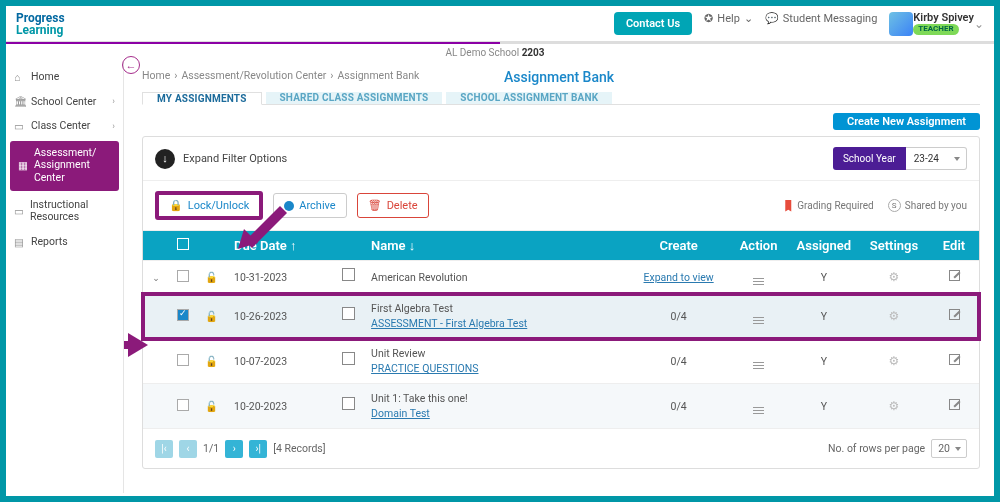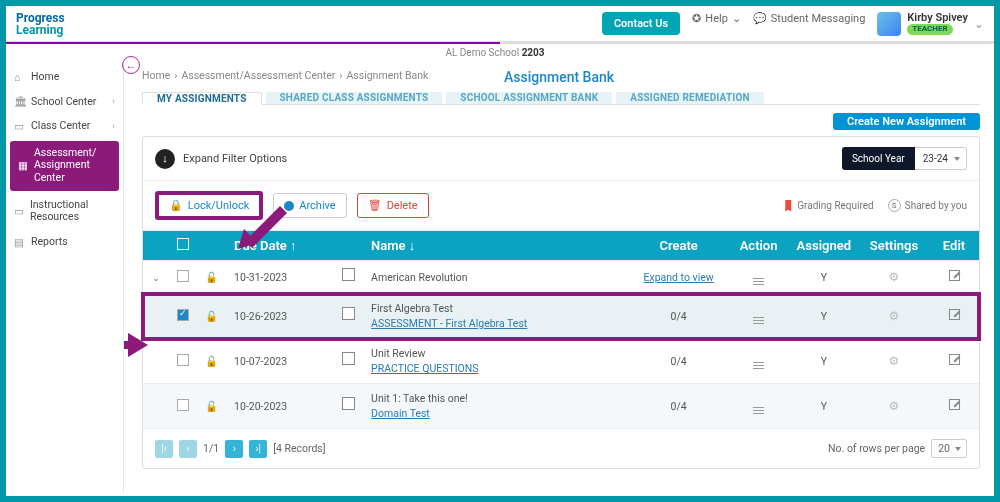--- a/index.html
+++ b/index.html
@@ -6,21 +6,21 @@
   body { font-family: -apple-system, BlinkMacSystemFont, "Segoe UI", Roboto, sans-serif; font-size: 12px; color: #333; background: #fff; width: 1000px; height: 502px; overflow: hidden; border: 6px solid #0097a7; position: relative; }
 
   
   .topbar { height: 36px; display: flex; align-items: center; padding: 0 10px; border-bottom: 1px solid #ddd; }
   .logo { display: flex; flex-direction: column; line-height: 1; font-weight: 700; font-size: 12px; }
   .logo .l1 { color: #0369a1; }
   .logo .l2 { color: #0097a7; }
   .topbar-right { margin-left: auto; display: flex; align-items: flex-start; gap: 12px; }
   .btn-contact { background: #00a5b5; color: #fff; padding: 5px 12px; border-radius: 4px; font-size: 11px; font-weight: 600; cursor: pointer; }
   .help-link, .msg-link { color: #666; font-size: 11px; display: flex; align-items: center; gap: 4px; cursor: pointer; }
-  .user-block { display: flex; align-items: center; gap: 6px; }
+  .user-block { display: flex; align-items: center; }
   .avatar { width: 24px; height: 24px; border-radius: 4px; background: linear-gradient(135deg,#6ec1e4,#3b82f6); }
   .user-meta { display: flex; flex-direction: column; line-height: 1.1; }
   .user-name { font-size: 11px; font-weight: 600; color: #333; }
   .badge-teacher { font-size: 8px; background: #7ed957; color: #064; padding: 1px 5px; border-radius: 6px; font-weight: 700; width: max-content; }
   .thinline { height: 2px; background: linear-gradient(to right,#8b00a5 0 50%,#ddd 50% 100%); }
   .schoolbar { text-align: center; font-size: 10px; color: #888; padding: 3px 10px 3px 0; }
   .schoolbar b { color: #333; }
   .back-circle { position: absolute; left: 116px; top: 50px; width: 18px; height: 18px; border: 1.5px solid #a62d8c; border-radius: 50%; display: flex; align-items: center; justify-content: center; color: #a62d8c; font-size: 11px; cursor: pointer; }
 
   
@@ -42,22 +42,22 @@
   .tab.active { background: #fff; color: #1c6b9b; border: 1px solid #e0e0e0; border-bottom: 1px solid #fff; margin-bottom: -1px; }
 
   .actions-row { display: flex; align-items: center; margin-top: 8px; }
   .btn-create { margin-left: auto; background: #0094d4; color: #fff; font-size: 11px; font-weight: 600; padding: 2px 14px; border-radius: 3px; cursor: pointer; }
 
   .panel { border: 1px solid #ddd; border-radius: 3px; margin-top: 6px; background: #fff; }
   .filter-row { display: flex; align-items: center; padding: 10px 12px; border-bottom: 1px solid #eee; }
   .expand-btn { display: flex; align-items: center; gap: 8px; cursor: pointer; font-size: 11px; color: #444; }
   .circle-down { width: 20px; height: 20px; background: #222; border-radius: 50%; display: flex; align-items: center; justify-content: center; color: #fff; font-size: 11px; }
   .sy-group { margin-left: auto; display: flex; }
-  .sy-label { background: #0f172a; color: #fff; font-size: 10px; padding: 6px 10px; border-radius: 3px 0 0 3px; }
-  .sy-select { border: 1px solid #ccc; border-left: none; font-size: 10px; padding: 5px 18px 5px 8px; border-radius: 0 3px 3px 0; background: #fff; position: relative; text-align: center; }
+  .sy-label { background: #4c1d95; color: #fff; font-size: 10px; padding: 6px 10px; border-radius: 3px 0 0 3px; }
+  .sy-select { border: 1px solid #ccc; border-left: none; font-size: 10px; padding: 5px 27px 5px 8px; border-radius: 0 3px 3px 0; background: #fff; position: relative; text-align: center; }
   .sy-select::after { content: ""; position: absolute; right: 6px; top: 50%; width: 0; height: 0; border-left: 3px solid transparent; border-right: 3px solid transparent; border-top: 4px solid #888; transform: translateY(-50%); }
 
   .bulk-row { display: flex; align-items: center; padding: 10px 12px; gap: 10px; border-bottom: 1px solid #eee; }
   .btn-outline { border: 1px solid #ccc; background: #fff; font-size: 11px; padding: 5px 10px; border-radius: 3px; display: flex; align-items: center; gap: 5px; cursor: pointer; }
   .btn-outline.lock { color: #1a87c9; border: 4px solid #8b1a7a; padding: 4px 10px; }
   .btn-outline.archive { color: #1a87c9; }
   .btn-outline.delete { color: #d9453a; border-color: #d9453a; }
   .legend { margin-left: auto; display: flex; gap: 14px; font-size: 10px; color: #777; align-items: center; }
   .lg-red { width: 10px; height: 12px; background: #e74c3c; clip-path: polygon(20% 0,80% 0,80% 100%,50% 85%,20% 100%); display: inline-block; }
   .lg-s { width: 13px; height: 13px; border: 1px solid #aaa; border-radius: 50%; display: inline-flex; align-items: center; justify-content: center; font-size: 8px; color: #777; }
@@ -160,31 +160,30 @@
     <div class="nav-item">
       <span class="nicon">▤</span>
       <span>Reports</span>
     </div>
   </div>
 
   <div class="main">
     <div class="crumbs">
       <a>Home</a>
         <span>›</span>
-      <a>Assessment/Assessment Center</a>
+      <a>Assessment/Revolution Center</a>
         <span>›</span>
       <span>Assignment Bank</span>
     </div>
     <div class="page-title">Assignment Bank</div>
 
     <div class="tabs">
       <div class="tab active">MY ASSIGNMENTS</div>
       <div class="tab">SHARED CLASS ASSIGNMENTS</div>
       <div class="tab">SCHOOL ASSIGNMENT BANK</div>
-      <div class="tab">ASSIGNED REMEDIATION</div>
     </div>
 
     <div class="actions-row">
       <div class="btn-create">Create New Assignment</div>
     </div>
 
     <div class="panel">
       <div class="filter-row">
         <div class="expand-btn">
           <span class="circle-down">↓</span>

